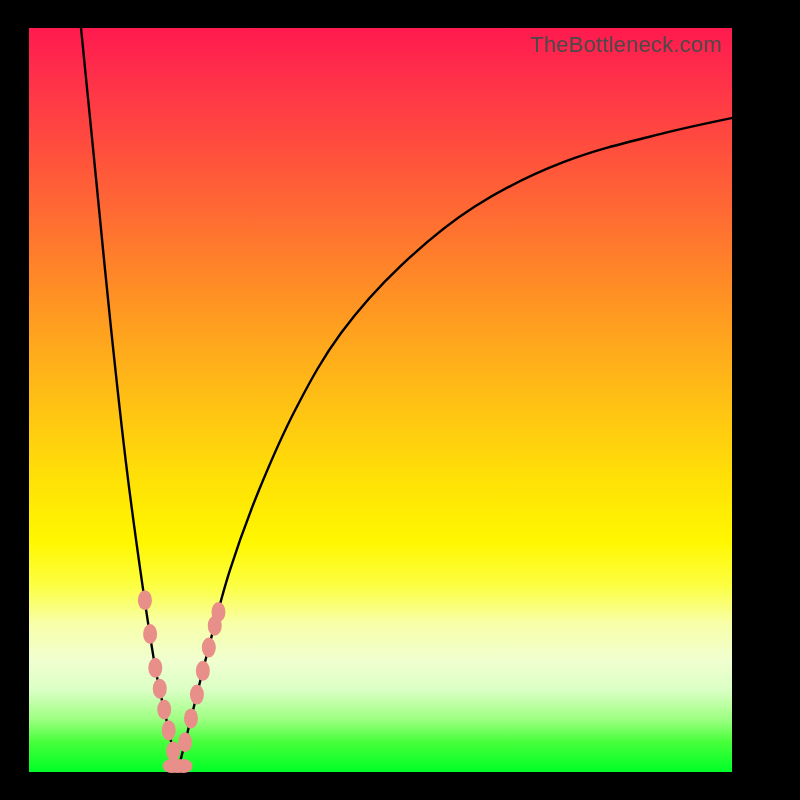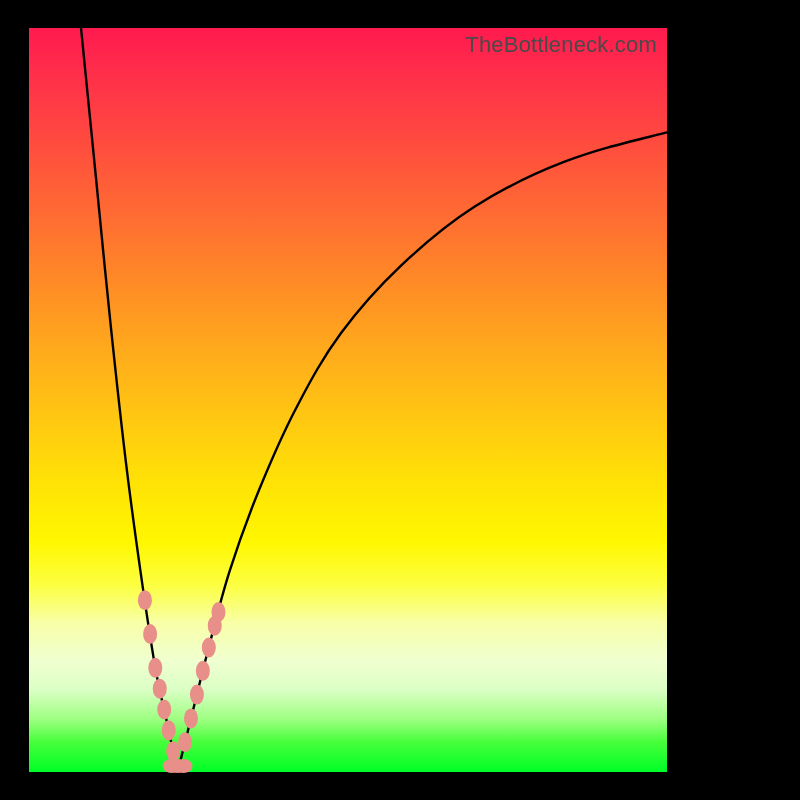--- a/index.html
+++ b/index.html
@@ -14,21 +14,21 @@
   .frame {
     position: absolute;
     left: 0; top: 0;
     width: 800px; height: 800px;
     background: #000;
   }
   .plot {
     position: absolute;
     left: 29px;
     top: 28px;
-    width: 638px;
+    width: 703px;
     height: 744px;
     
     background: linear-gradient(to bottom,
       #ff1a4f 0%,
       #ff2e4a 6%,
       #ff4a3f 15%,
       #ff6b33 25%,
       #ff8a26 34%,
       #ffa91c 43%,
       #ffc612 52%,

